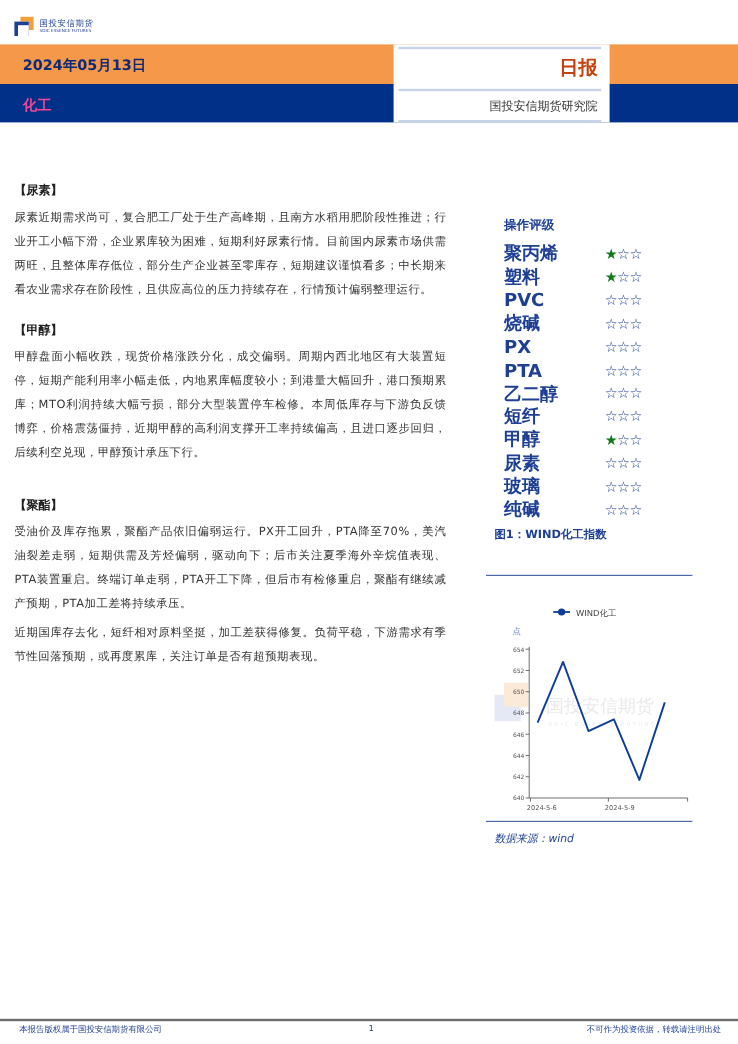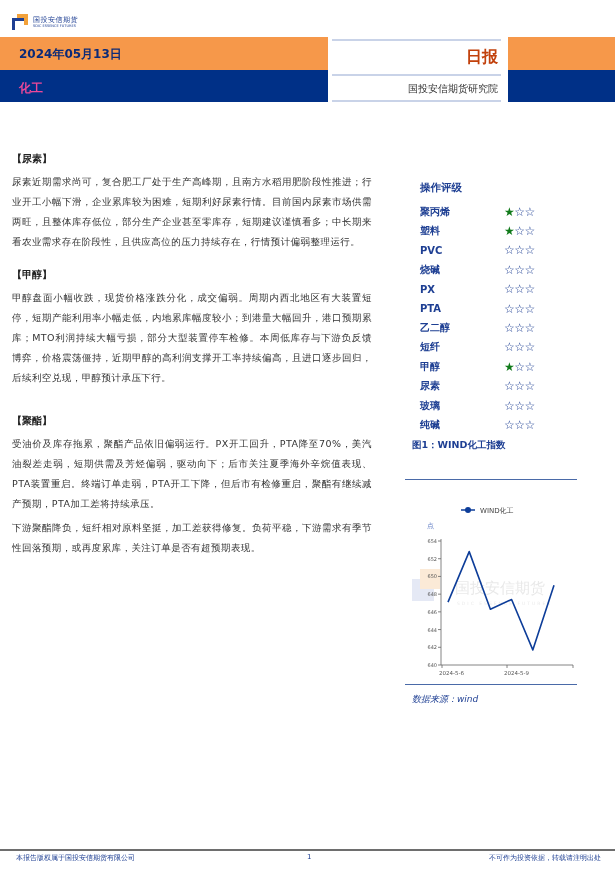--- a/index.html
+++ b/index.html
@@ -26,21 +26,21 @@
 
   .left-col { position: absolute; left: 12px; top: 124px; width: 360px; }
   .sec-title { font-size: 10px; font-weight: bold; color: #222; margin-bottom: 6px; }
   .para { font-size: 9.5px; line-height: 20px; color: #333; letter-spacing: 0.45px; text-align: justify; }
   .section { margin-bottom: 16px; }
   .gap-small { margin-top: 4px; }
 
   .rating { position: absolute; left: 420px; top: 181px; width: 150px; }
   .rating-title { font-size: 10.5px; font-weight: bold; color: #1e3f93; height: 21px; }
   .rating-row { height: 19.4px; display: flex; align-items: center; }
-  .rating-name { width: 84px; font-size: 10px; font-weight: bold; color: #1e3f93; }
+  .rating-name { width: 84px; font-size: 15px; font-weight: bold; color: #1e3f93; }
   .stars { font-size: 12px; letter-spacing: -0.5px; color: #1e3f93; }
   .stars .on { color: #107a1a; }
 
   .fig-title { position: absolute; left: 412px; top: 439px; font-size: 9.5px; font-weight: bold; color: #1e3f93; }
   .fig-rule { position: absolute; left: 405px; top: 479px; width: 172px; height: 1px; background: #4a6aa8; }
   .chart { position: absolute; left: 405px; top: 490px; width: 175px; height: 195px; }
   .fig-bottom-rule { position: absolute; left: 405px; top: 684px; width: 172px; height: 1px; background: #4a6aa8; }
   .source { position: absolute; left: 412px; top: 693px; font-size: 9px; font-style: italic; color: #1e3f93; }
 
   .footer-rule { position: absolute; left: 0; top: 849px; width: 615px; height: 2px; background: #6e6e6e; }
@@ -79,21 +79,21 @@
     <div class="sec-title">【尿素】</div>
     <p class="para">尿素近期需求尚可，复合肥工厂处于生产高峰期，且南方水稻用肥阶段性推进；行业开工小幅下滑，企业累库较为困难，短期利好尿素行情。目前国内尿素市场供需两旺，且整体库存低位，部分生产企业甚至零库存，短期建议谨慎看多；中长期来看农业需求存在阶段性，且供应高位的压力持续存在，行情预计偏弱整理运行。</p>
   </div>
   <div class="section">
     <div class="sec-title">【甲醇】</div>
     <p class="para">甲醇盘面小幅收跌，现货价格涨跌分化，成交偏弱。周期内西北地区有大装置短停，短期产能利用率小幅走低，内地累库幅度较小；到港量大幅回升，港口预期累库；MTO利润持续大幅亏损，部分大型装置停车检修。本周低库存与下游负反馈博弈，价格震荡僵持，近期甲醇的高利润支撑开工率持续偏高，且进口逐步回归，后续利空兑现，甲醇预计承压下行。</p>
   </div>
   <div class="section" style="margin-top:26px;">
     <div class="sec-title">【聚酯】</div>
     <p class="para">受油价及库存拖累，聚酯产品依旧偏弱运行。PX开工回升，PTA降至70%，美汽油裂差走弱，短期供需及芳烃偏弱，驱动向下；后市关注夏季海外辛烷值表现、PTA装置重启。终端订单走弱，PTA开工下降，但后市有检修重启，聚酯有继续减产预期，PTA加工差将持续承压。</p>
-    <p class="para gap-small">下游聚酯降负，短纤相对原料坚挺，加工差获得修复。负荷平稳，下游需求有季节性回落预期，或再度累库，关注订单是否有超预期表现。</p>
+    <p class="para gap-small">近期国库存去化，短纤相对原料坚挺，加工差获得修复。负荷平稳，下游需求有季节性回落预期，或再度累库，关注订单是否有超预期表现。</p>
   </div>
 </div>
 
 <div class="rating">
   <div class="rating-title">操作评级</div>
   <div id="rating-rows">
       <div class="rating-row">
         <span class="rating-name">聚丙烯</span>
         <span class="stars"><span class="on" style="color: rgb(16, 122, 26);">★</span><span style="color: rgb(30, 63, 147);">☆</span><span style="color: rgb(30, 63, 147);">☆</span></span>
       </div>

